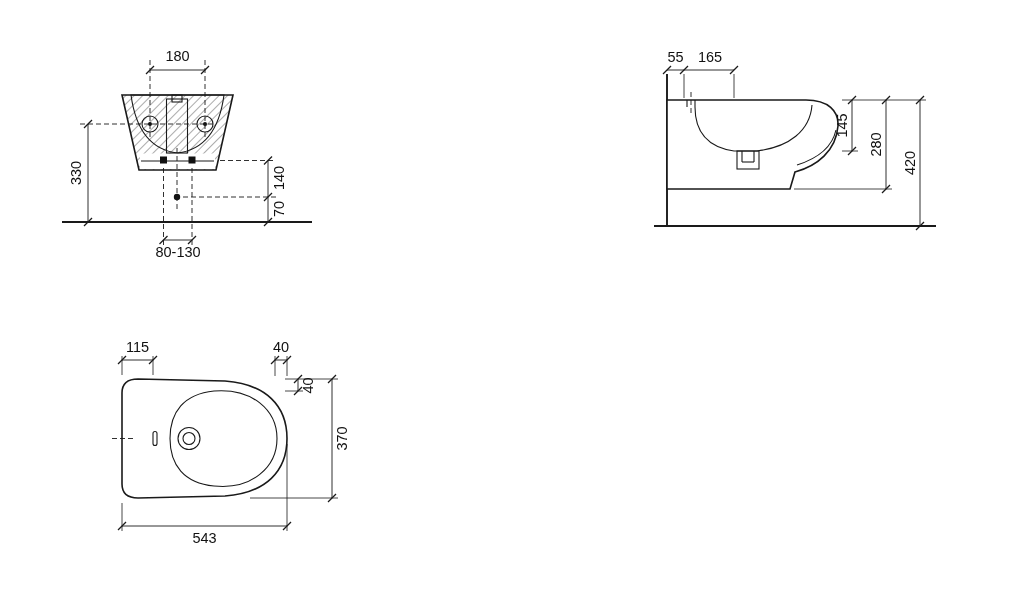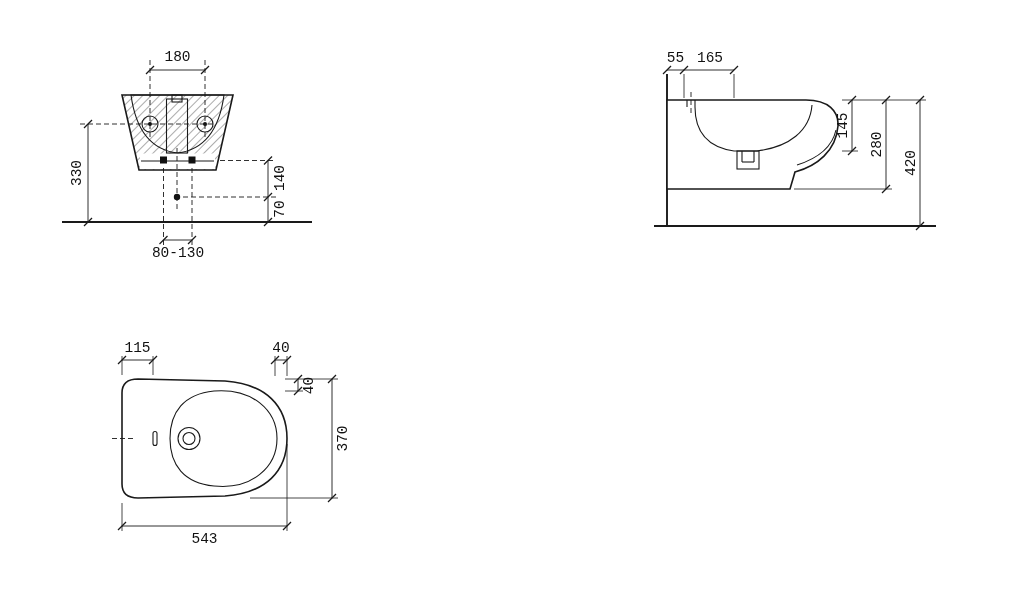--- a/index.html
+++ b/index.html
@@ -1,17 +1,17 @@
 <!DOCTYPE html>
 <html><head>
 <meta charset="utf-8">
 <style>
   html,body{margin:0;padding:0;background:#ffffff;}
   .page{position:relative;width:1010px;height:597px;background:#fff;overflow:hidden;
-        font-family:Liberation Mono, monospace;}
+        font-family:Liberation Sans, sans-serif;}
   svg{position:absolute;left:0;top:0;}
   .outline{stroke:#1a1a1a;stroke-width:1.6;}
   .mid{stroke:#1a1a1a;stroke-width:1.1;fill:none;}
   .thin{stroke:#1a1a1a;stroke-width:0.8;fill:none;}
   .thick{stroke:#1a1a1a;stroke-width:1.9;fill:none;}
   .dash{stroke:#1a1a1a;stroke-width:0.9;fill:none;stroke-dasharray:5 3;}
   .dim{stroke:#1a1a1a;stroke-width:0.9;fill:none;}
   .tick line{stroke:#1a1a1a;stroke-width:1.2;}
   text.lbl{font-size:14.5px;fill:#111;text-anchor:middle;}
 </style>

